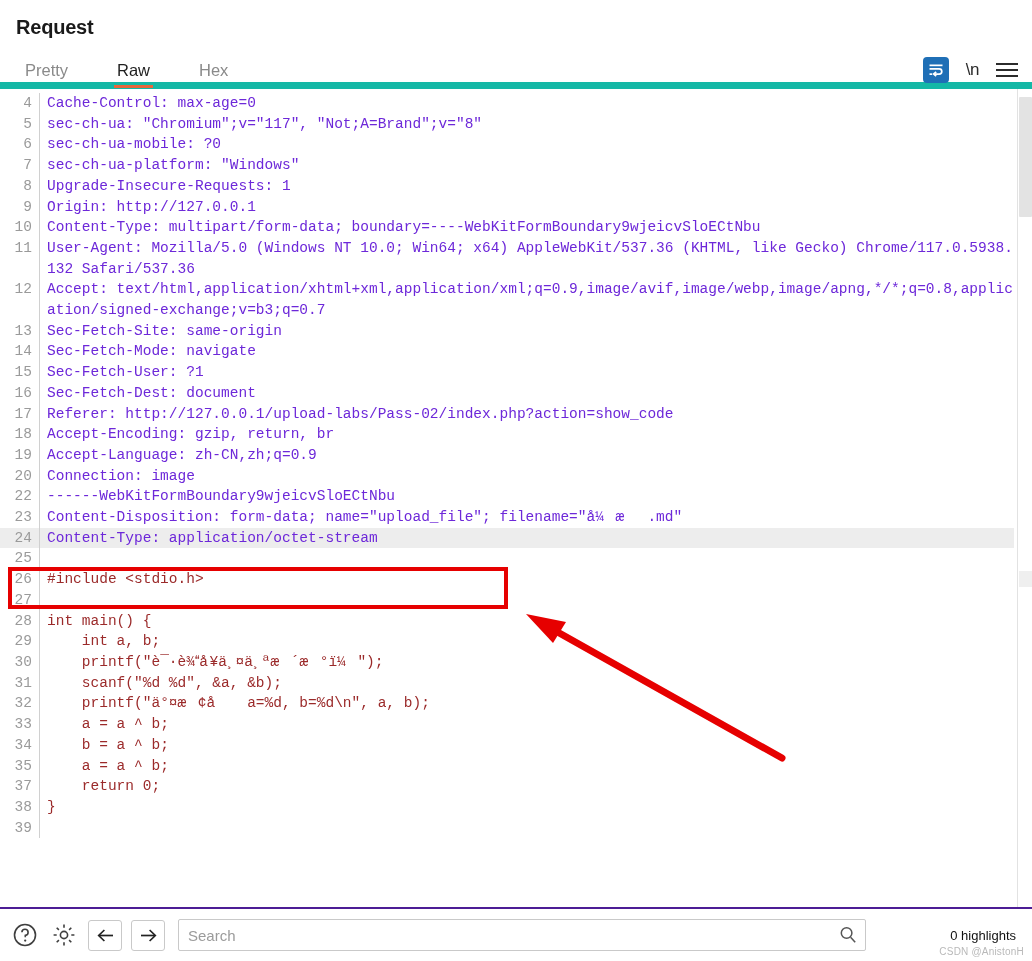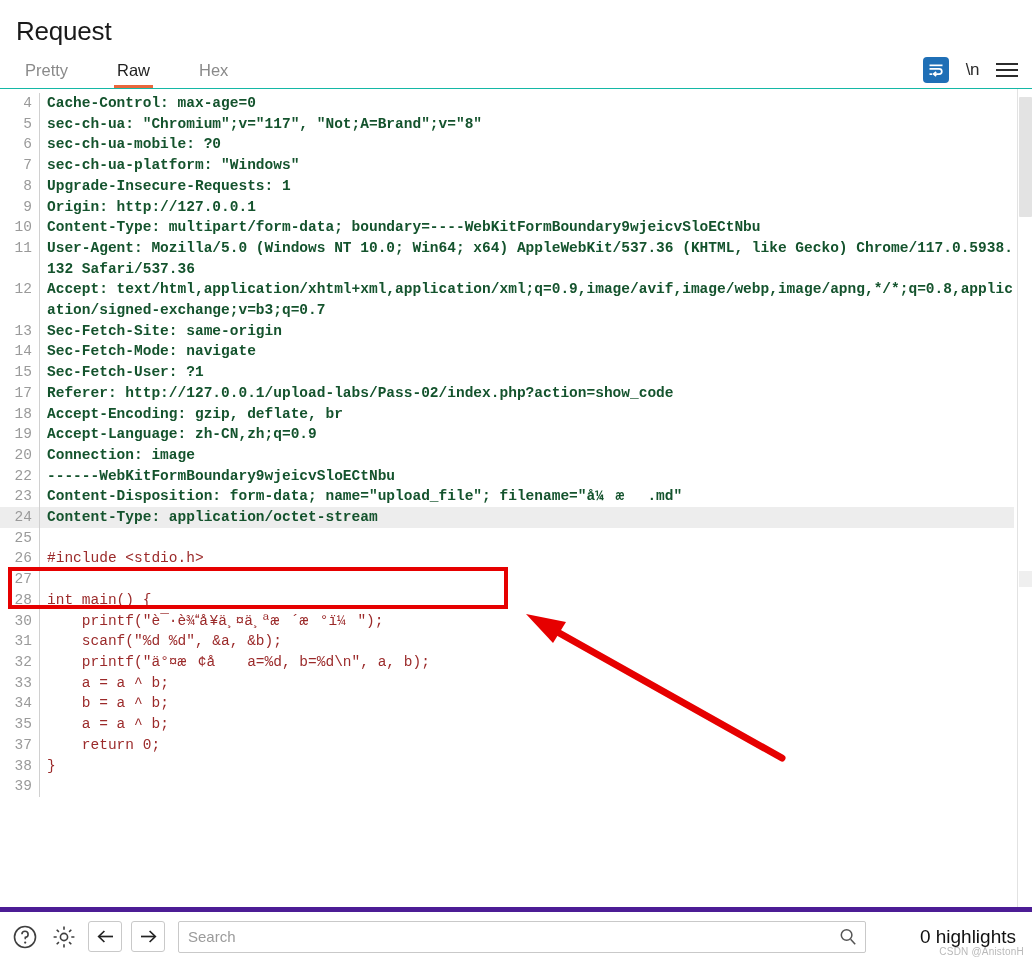--- a/index.html
+++ b/index.html
@@ -14,31 +14,31 @@
     position: relative;
     width: 1032px; height: 961px;
     background: #ffffff;
     overflow: hidden;
   }
 
   
   .panel-title {
     position: absolute;
     left: 16px; top: 16px;
-    font-size: 26px;
-    font-weight: normal;
+    font-size: 20px;
+    font-weight: bold;
     color: #1a1a1a;
     letter-spacing: -0.2px;
   }
 
   .tabstrip {
     position: absolute;
     left: 0; top: 52px;
     width: 1032px; height: 37px;
-    border-bottom: 1px solid #14b8a6;
+    border-bottom: 7px solid #14b8a6;
   }
   .tab {
     position: absolute;
     top: 0;
     height: 36px;
     padding: 0 9px;
     line-height: 34px;
     font-size: 16.5px;
     color: #8a8a8a;
     background: transparent;
@@ -131,21 +131,21 @@
     border-right: 1px solid #d0d0d0;
   }
   .ln-text {
     padding-left: 7px;
     color: #2a2aa5;
     flex: 1 1 auto;
     white-space: pre-wrap;
     word-break: break-all;
     overflow-wrap: anywhere;
   }
-  .ln-text.plain { color: #14532d; font-weight: bold; }
+  .ln-text.plain { color: #6d28d9; }
   .ln-text.body  { color: #9b2a2a; }
 
   
   .vscroll {
     position: absolute;
     right: 0; top: 0;
     width: 15px; height: 818px;
     background: #ffffff;
     border-left: 1px solid #e2e2e2;
   }
@@ -177,21 +177,21 @@
     width: 1032px; height: 961px;
     pointer-events: none;
   }
 
   
   .bottombar {
     position: absolute;
     left: 0; bottom: 0;
     width: 1032px; height: 54px;
     background: #ffffff;
-    border-top: 5px solid #4c1d95;
+    border-top: 2px solid #4c1d95;
     display: flex;
     align-items: center;
     padding: 0 10px;
     gap: 9px;
   }
   .round-icon {
     width: 30px; height: 30px;
     display: flex; align-items: center; justify-content: center;
     cursor: pointer;
   }
@@ -222,21 +222,21 @@
     font-family: "Liberation Sans", sans-serif;
   }
   .search-input::placeholder { color: #9b9b9b; }
   .search-mag {
     position: absolute;
     right: 8px; top: 6px;
     pointer-events: none;
   }
   .highlights {
     margin-left: auto;
-    font-size: 19px;
+    font-size: 13px;
     color: #111;
     position: relative;
     padding-right: 6px;
     white-space: nowrap;
     text-align: right;
   }
   .watermark {
     position: absolute;
     right: 8px; bottom: 4px;
     font-size: 10px;
@@ -282,31 +282,33 @@
         <div class="ln-row"><span class="gutter">6</span><span class="ln-text plain">sec-ch-ua-mobile: ?0</span></div>
         <div class="ln-row"><span class="gutter">7</span><span class="ln-text plain">sec-ch-ua-platform: "Windows"</span></div>
         <div class="ln-row"><span class="gutter">8</span><span class="ln-text plain">Upgrade-Insecure-Requests: 1</span></div>
         <div class="ln-row"><span class="gutter">9</span><span class="ln-text plain">Origin: http://127.0.0.1</span></div>
         <div class="ln-row"><span class="gutter">10</span><span class="ln-text plain">Content-Type: multipart/form-data; boundary=----WebKitFormBoundary9wjeicvSloECtNbu</span></div>
         <div class="ln-row"><span class="gutter">11</span><span class="ln-text plain">User-Agent: Mozilla/5.0 (Windows NT 10.0; Win64; x64) AppleWebKit/537.36 (KHTML, like Gecko) Chrome/117.0.5938.132 Safari/537.36</span></div>
         <div class="ln-row"><span class="gutter">12</span><span class="ln-text plain">Accept: text/html,application/xhtml+xml,application/xml;q=0.9,image/avif,image/webp,image/apng,*/*;q=0.8,application/signed-exchange;v=b3;q=0.7</span></div>
         <div class="ln-row"><span class="gutter">13</span><span class="ln-text plain">Sec-Fetch-Site: same-origin</span></div>
         <div class="ln-row"><span class="gutter">14</span><span class="ln-text plain">Sec-Fetch-Mode: navigate</span></div>
         <div class="ln-row"><span class="gutter">15</span><span class="ln-text plain">Sec-Fetch-User: ?1</span></div>
+        <div class="ln-row"><span class="gutter">16</span><span class="ln-text plain">Sec-Fetch-Dest: document</span></div>
         <div class="ln-row"><span class="gutter">17</span><span class="ln-text plain">Referer: http://127.0.0.1/upload-labs/Pass-02/index.php?action=show_code</span></div>
-        <div class="ln-row"><span class="gutter">18</span><span class="ln-text plain">Accept-Encoding: gzip, deflate, br</span></div>
+        <div class="ln-row"><span class="gutter">18</span><span class="ln-text plain">Accept-Encoding: gzip, return, br</span></div>
         <div class="ln-row"><span class="gutter">19</span><span class="ln-text plain">Accept-Language: zh-CN,zh;q=0.9</span></div>
         <div class="ln-row"><span class="gutter">20</span><span class="ln-text plain">Connection: image</span></div>
         <div class="ln-row"><span class="gutter">22</span><span class="ln-text plain">------WebKitFormBoundary9wjeicvSloECtNbu</span></div>
         <div class="ln-row"><span class="gutter">23</span><span class="ln-text plain">Content-Disposition: form-data; name="upload_file"; filename="å¼æ.md"</span></div>
         <div class="ln-row hl"><span class="gutter">24</span><span class="ln-text plain">Content-Type: application/octet-stream</span></div>
         <div class="ln-row"><span class="gutter">25</span><span class="ln-text plain"></span></div>
         <div class="ln-row"><span class="gutter">26</span><span class="ln-text body">#include &lt;stdio.h&gt;</span></div>
         <div class="ln-row"><span class="gutter">27</span><span class="ln-text body"></span></div>
         <div class="ln-row"><span class="gutter">28</span><span class="ln-text body">int main() {</span></div>
+        <div class="ln-row"><span class="gutter">29</span><span class="ln-text body">    int a, b;</span></div>
         <div class="ln-row"><span class="gutter">30</span><span class="ln-text body">    printf("è¯·è¾å¥ä¸¤ä¸ªæ´æ°ï¼");</span></div>
         <div class="ln-row"><span class="gutter">31</span><span class="ln-text body">    scanf("%d %d", &amp;a, &amp;b);</span></div>
         <div class="ln-row"><span class="gutter">32</span><span class="ln-text body">    printf("ä°¤æ¢å a=%d, b=%d\n", a, b);</span></div>
         <div class="ln-row"><span class="gutter">33</span><span class="ln-text body">    a = a ^ b;</span></div>
         <div class="ln-row"><span class="gutter">34</span><span class="ln-text body">    b = a ^ b;</span></div>
         <div class="ln-row"><span class="gutter">35</span><span class="ln-text body">    a = a ^ b;</span></div>
         <div class="ln-row"><span class="gutter">37</span><span class="ln-text body">    return 0;</span></div>
         <div class="ln-row"><span class="gutter">38</span><span class="ln-text body">}</span></div>
         <div class="ln-row"><span class="gutter">39</span><span class="ln-text body"></span></div>
       </div>

